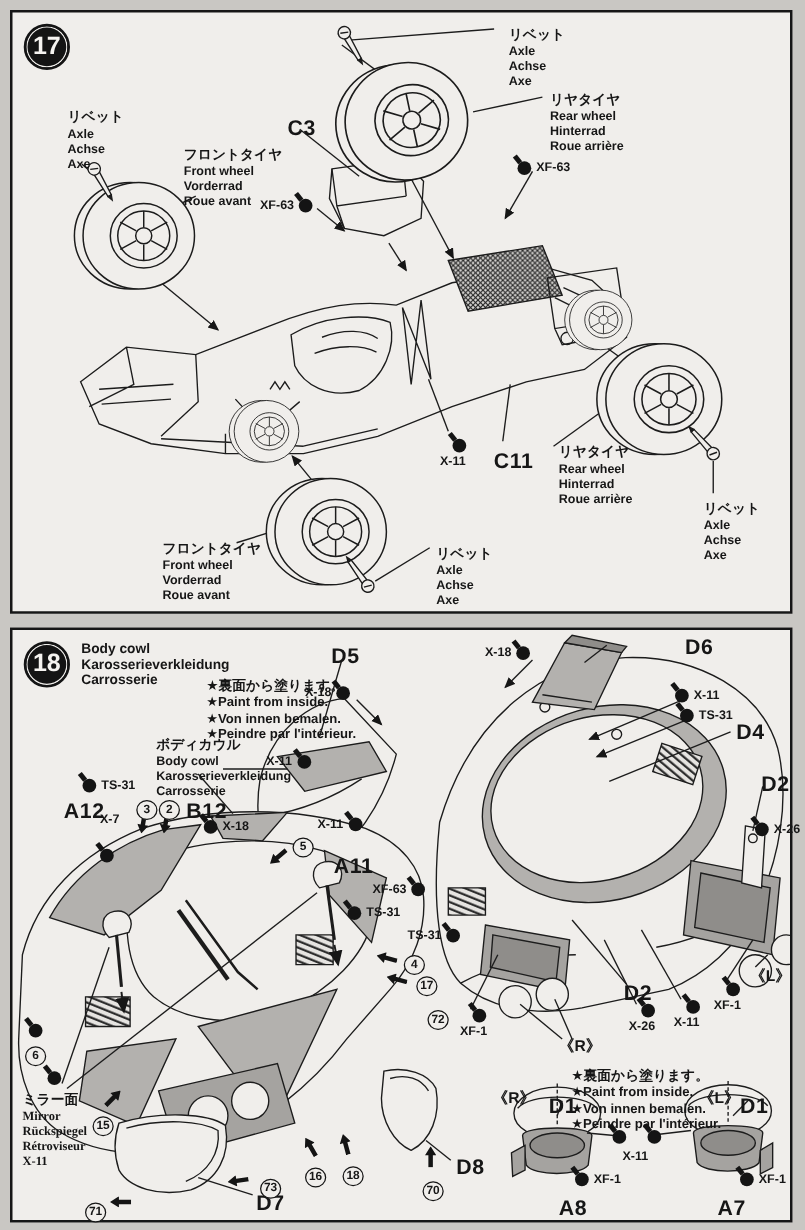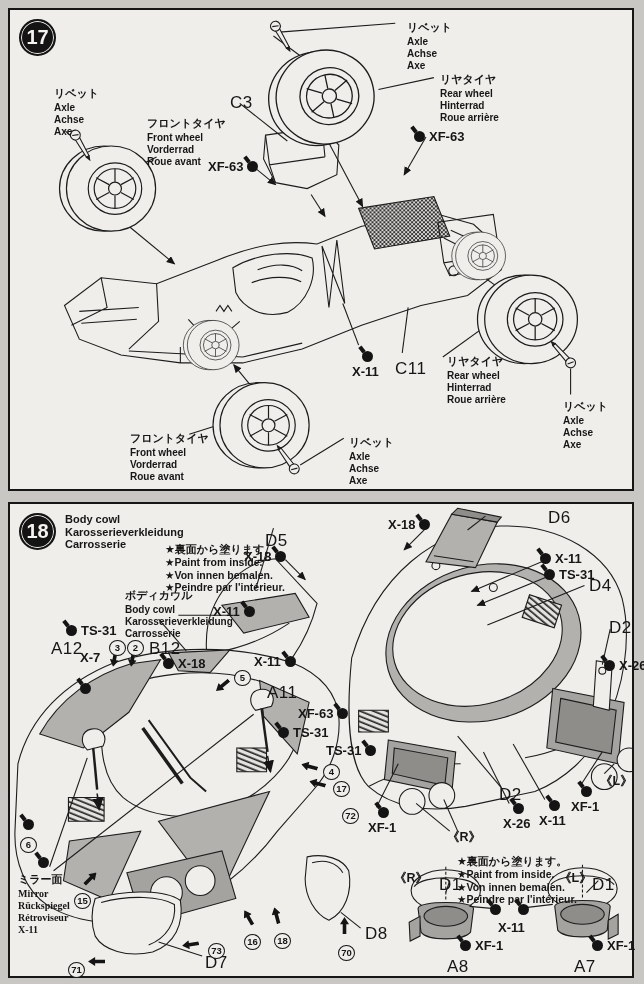--- a/index.html
+++ b/index.html
@@ -14,23 +14,23 @@
   .step-header{position:absolute;left:9px;top:9px;display:flex;gap:9px;}
   .badge{width:33px;height:33px;border-radius:50%;background:#141414;color:#f5f3f0;
          display:flex;align-items:center;justify-content:center;font-size:20px;font-weight:bold;
          border:2px solid #141414;box-shadow:0 0 0 1px #f0eeeb inset;}
   .titles .ja{font-size:13.5px;font-weight:bold;margin-bottom:2px;}
   .titles .tr{font-size:11px;line-height:12.5px;font-weight:600;}
   .callout .ja{font-size:11px;font-weight:bold;margin-bottom:1px;}
   .callout .tr{font-size:10px;line-height:12px;font-weight:600;}
   .note .ja{font-size:11px;font-weight:bold;line-height:13px;}
   .note .tr{font-size:10.5px;line-height:12.5px;font-weight:600;}
-  .part{font-size:17px;font-weight:normal;letter-spacing:.5px;}
+  .part{font-size:17px;font-weight:bold;letter-spacing:.5px;}
   .bracket{font-size:12.5px;font-weight:bold;}
-  .paint{display:flex;align-items:center;gap:4px;font-size:13px;font-weight:bold;}
+  .paint{display:flex;align-items:center;gap:4px;font-size:10px;font-weight:bold;}
   .paint.g-above{flex-direction:column;align-items:flex-start;gap:2px;}
   .paint.g-above .paint-glyph{margin-left:10px;}
   .paint.g-below{flex-direction:column-reverse;align-items:flex-start;gap:18px;}
   .paint-glyph{width:11px;height:11px;background:#141414;border-radius:50%;position:relative;flex:0 0 auto;}
   .paint-glyph::before{content:"";position:absolute;width:4px;height:7px;background:#141414;
         left:-2px;top:-5px;transform:rotate(-38deg);}
   .cNum{display:inline-flex;align-items:center;justify-content:center;min-width:11px;height:14px;
         padding:0 2px;border:1.3px solid #141414;border-radius:50%;font-size:9.5px;font-weight:bold;
         background:#f0eeeb;position:relative;z-index:2;}
   .cWrap{position:relative;}
@@ -322,21 +322,21 @@
       </div>
     </div>
 
     <div class="labels">
         <div class="note" style="left: 155px; top: 39px;">
           <div class="ja">★裏面から塗ります。</div>
           <div class="tr">★Paint from inside.</div>
           <div class="tr">★Von innen bemalen.</div>
           <div class="tr">★Peindre par l'intérieur.</div>
         </div>
-        <div class="part" style="left: 255px; top: 27px;">D5</div>
+        <div class="part" style="left: 255px; top: 11px;">D5</div>
         <div class="paint g-right" style="left: 234px; top: 45px;">
           <span>X-18</span>
           <span class="paint-glyph"></span>
         </div>
         <div class="paint g-right" style="left: 378px; top: 13px;">
           <span>X-18</span>
           <span class="paint-glyph"></span>
         </div>
         <div class="part" style="left: 538px; top: 4px;">D6</div>
         <div class="paint g-left" style="left: 530px; top: 47px;">

